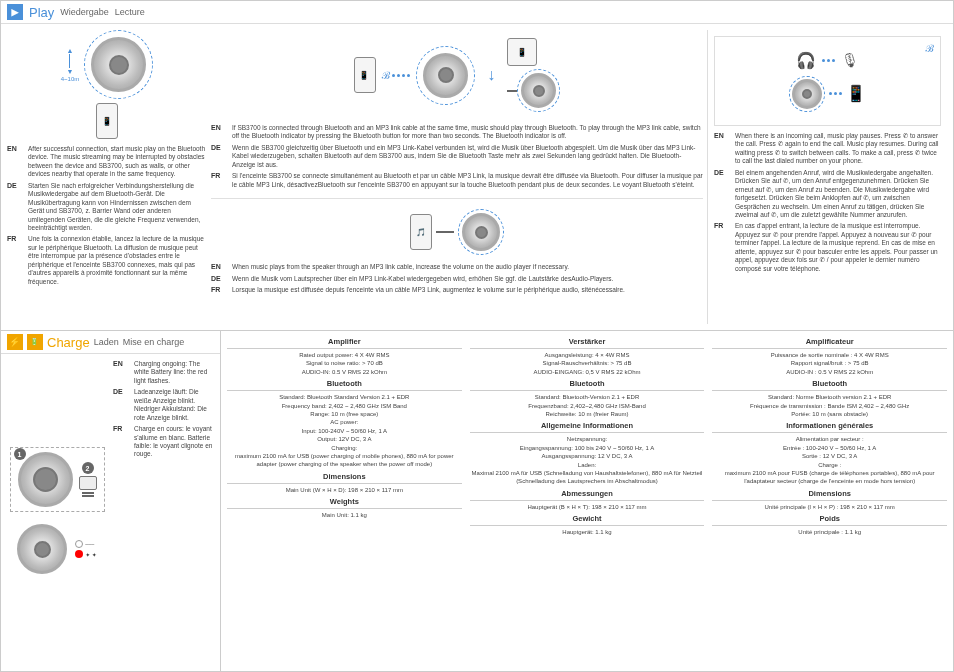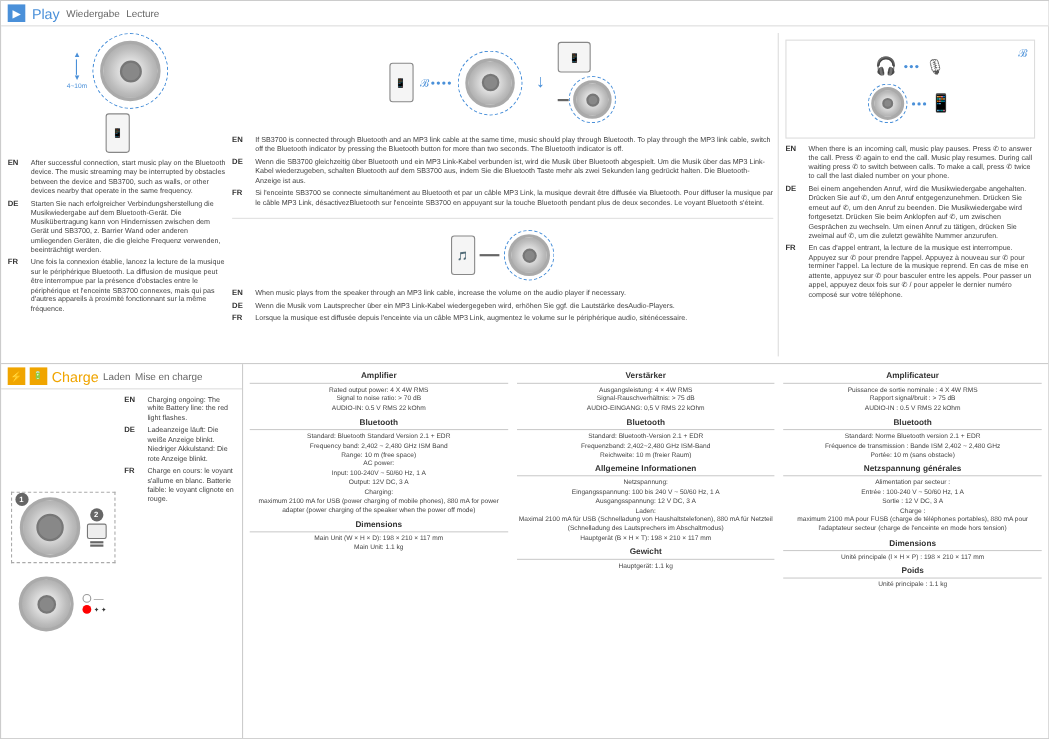--- a/index.html
+++ b/index.html
@@ -693,20 +693,21 @@
 
           <div class="spec-line"><span>AC power:</span></div>
           <div class="spec-line"><span>Input: 100-240V ~ 50/60 Hz, 1 A</span></div>
           <div class="spec-line"><span>Output: 12V DC, 3 A</span></div>
           <div class="spec-line"><span>Charging:</span></div>
           <div class="spec-line"><span>maximum 2100 mA for USB (power charging of mobile phones), 880 mA for power adapter (power charging of the speaker when the power off mode)</span></div>
 
           <div class="spec-group-title">Dimensions</div>
           <div class="spec-line"><span>Main Unit (W × H × D): 198 × 210 × 117 mm</span></div>
 
+          <div class="spec-group-title">Weights</div>
           <div class="spec-line"><span>Main Unit: 1.1 kg</span></div>
         </div>
 
         <div class="specs-column">
           <div class="spec-group-title">Verstärker</div>
           <div class="spec-line"><span>Ausgangsleistung: 4 × 4W RMS</span></div>
           <div class="spec-line"><span>Signal-Rauschverhältnis: &gt; 75 dB</span></div>
           <div class="spec-line"><span>AUDIO-EINGANG: 0,5 V RMS 22 kOhm</span></div>
 
           <div class="spec-group-title">Bluetooth</div>
@@ -714,38 +715,39 @@
           <div class="spec-line"><span>Frequenzband: 2,402~2,480 GHz ISM-Band</span></div>
           <div class="spec-line"><span>Reichweite: 10 m (freier Raum)</span></div>
 
           <div class="spec-group-title">Allgemeine Informationen</div>
           <div class="spec-line"><span>Netzspannung:</span></div>
           <div class="spec-line"><span>Eingangsspannung: 100 bis 240 V ~ 50/60 Hz, 1 A</span></div>
           <div class="spec-line"><span>Ausgangsspannung: 12 V DC, 3 A</span></div>
           <div class="spec-line"><span>Laden:</span></div>
           <div class="spec-line"><span>Maximal 2100 mA für USB (Schnelladung von Haushaltstelefonen), 880 mA für Netzteil (Schnelladung des Lautsprechers im Abschaltmodus)</span></div>
 
+          <div class="spec-group-title">Abmessungen</div>
           <div class="spec-line"><span>Hauptgerät (B × H × T): 198 × 210 × 117 mm</span></div>
 
           <div class="spec-group-title">Gewicht</div>
           <div class="spec-line"><span>Hauptgerät: 1.1 kg</span></div>
         </div>
 
         <div class="specs-column">
           <div class="spec-group-title">Amplificateur</div>
           <div class="spec-line"><span>Puissance de sortie nominale : 4 X 4W RMS</span></div>
           <div class="spec-line"><span>Rapport signal/bruit : &gt; 75 dB</span></div>
           <div class="spec-line"><span>AUDIO-IN : 0.5 V RMS 22 kOhm</span></div>
 
           <div class="spec-group-title">Bluetooth</div>
           <div class="spec-line"><span>Standard: Norme Bluetooth version 2.1 + EDR</span></div>
           <div class="spec-line"><span>Fréquence de transmission : Bande ISM 2,402 ~ 2,480 GHz</span></div>
           <div class="spec-line"><span>Portée: 10 m (sans obstacle)</span></div>
 
-          <div class="spec-group-title">Netzspannung générales</div>
+          <div class="spec-group-title">Informationen générales</div>
           <div class="spec-line"><span>Alimentation par secteur :</span></div>
           <div class="spec-line"><span>Entrée : 100-240 V ~ 50/60 Hz, 1 A</span></div>
           <div class="spec-line"><span>Sortie : 12 V DC, 3 A</span></div>
           <div class="spec-line"><span>Charge :</span></div>
           <div class="spec-line"><span>maximum 2100 mA pour FUSB (charge de téléphones portables), 880 mA pour l'adaptateur secteur (charge de l'enceinte en mode hors tension)</span></div>
 
           <div class="spec-group-title">Dimensions</div>
           <div class="spec-line"><span>Unité principale (l × H × P) : 198 × 210 × 117 mm</span></div>
 
           <div class="spec-group-title">Poids</div>

